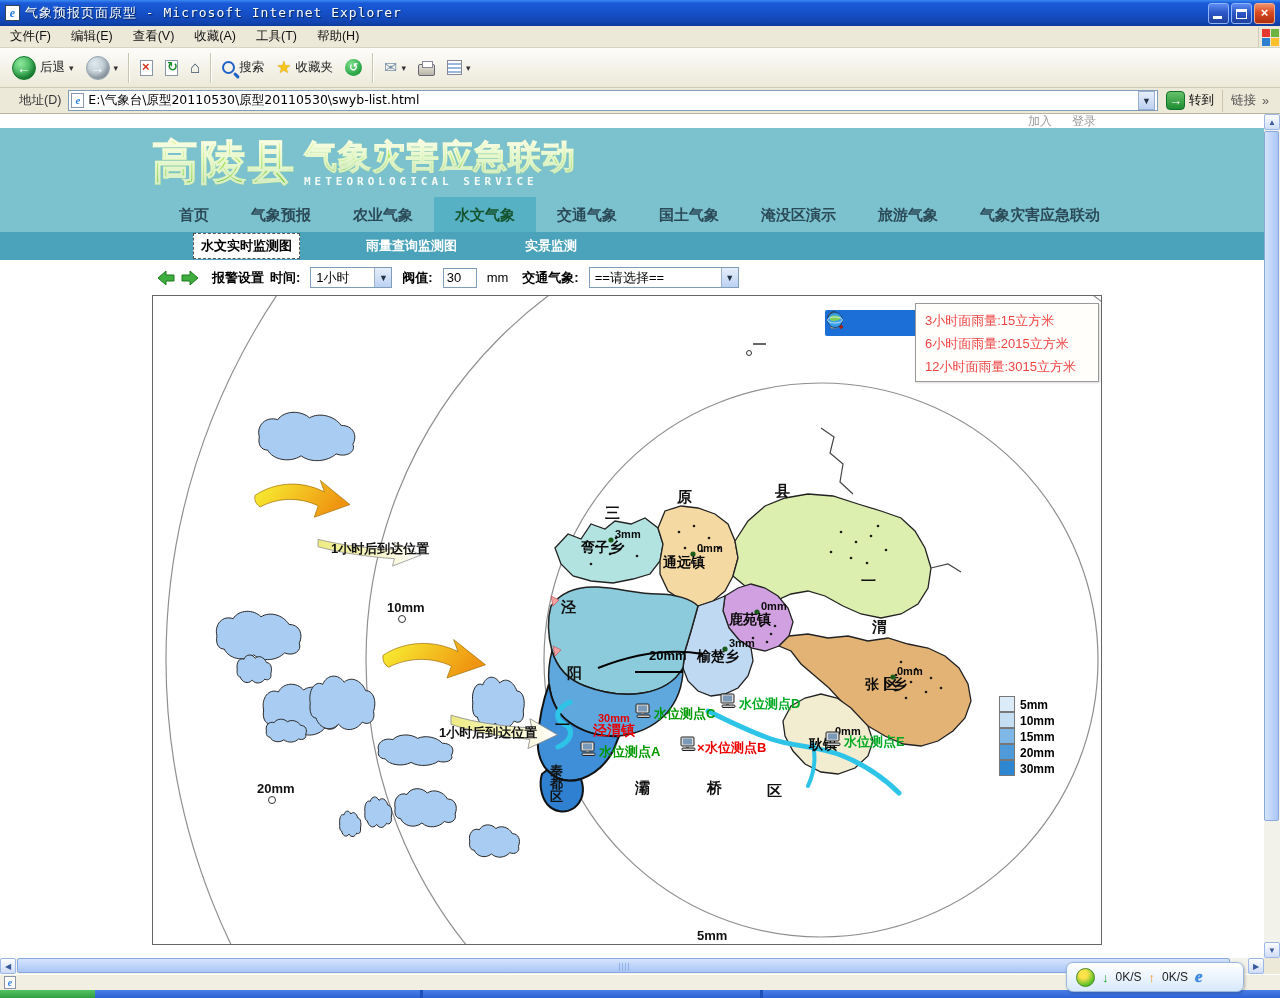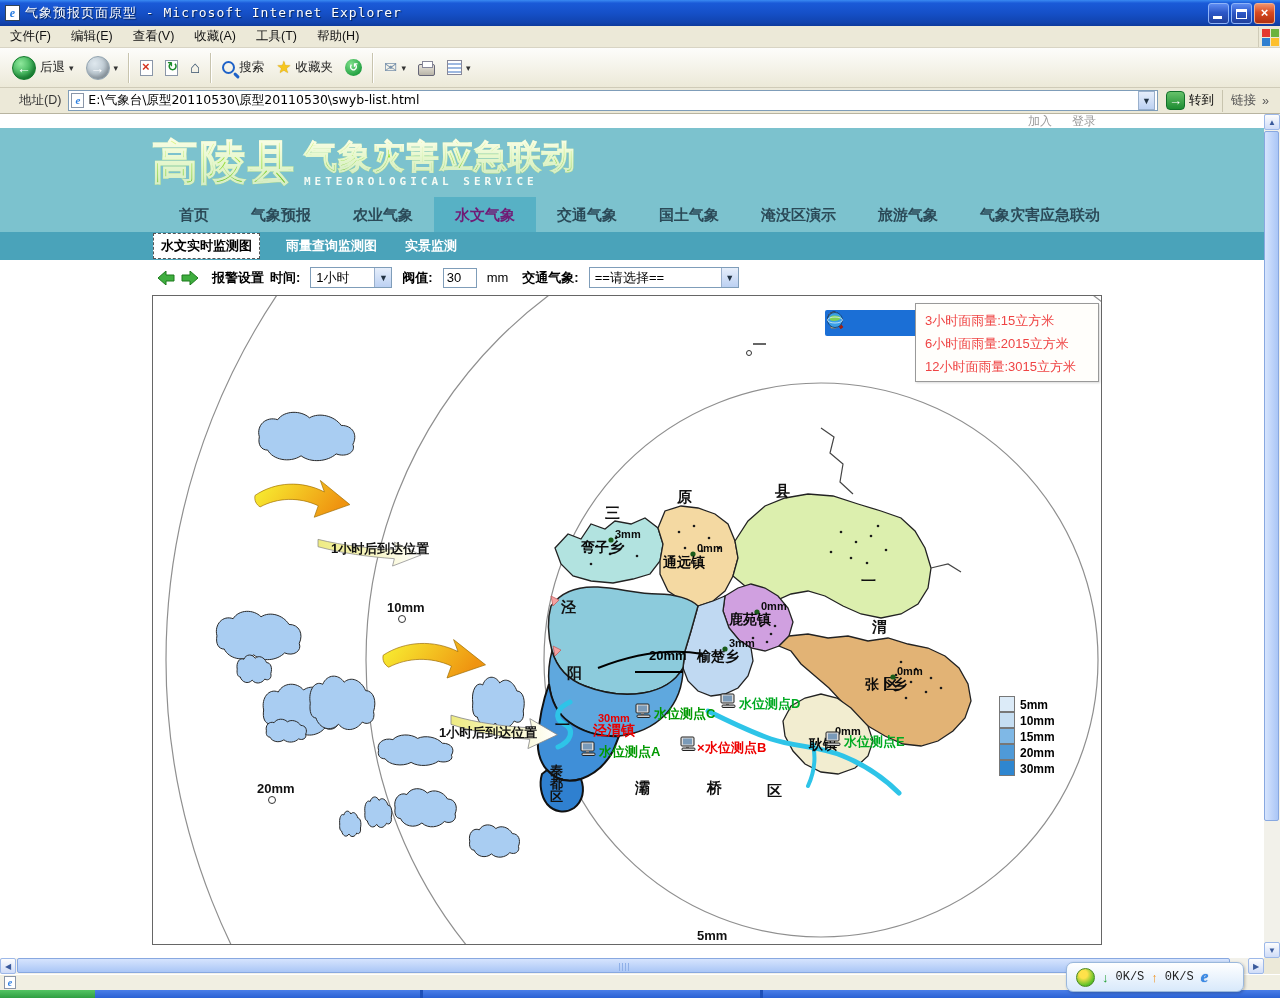--- a/index.html
+++ b/index.html
@@ -84,23 +84,23 @@
   .logo { position:absolute; left:152px; top:6px; display:flex; align-items:flex-start; }
   .logo-cn { font-weight:900; background:linear-gradient(180deg,#eef9a0 5%,#9adf3a 50%,#55b312 95%);
     -webkit-background-clip:text; background-clip:text; color:transparent; -webkit-text-stroke:1px rgba(255,255,255,.75); }
   .logo-county { font-size:46px; line-height:56px; letter-spacing:2px; }
   .logo-right { margin-left:8px; }
   .logo-title { font-size:33px; line-height:40px; margin-top:3px; letter-spacing:1px; }
   .logo-sub { font-size:11px; letter-spacing:4px; color:#f4fbf4; font-weight:bold; margin-top:-2px;
     font-family:"DejaVu Sans Mono",monospace; }
   .nav { position:absolute; left:0; top:83px; width:1264px; height:35px; background:#7cc2ce; display:flex; padding-left:158px; }
   .nav .tab { padding:0 21px; line-height:35px; font-size:15px; font-weight:bold; color:#2b4a58; white-space:nowrap; }
-  .nav .tab.active { background:#57b1c5; color:#701a75; }
+  .nav .tab.active { background:#57b1c5; color:#14532d; }
   .subnav { position:absolute; left:0; top:118px; width:1264px; height:28px; background:#4aa3ba; display:flex; align-items:center; padding-left:153px; }
-  .subnav .sitem { color:#fff; font-size:13px; font-weight:bold; padding:0 14px; white-space:nowrap; }
+  .subnav .sitem { color:#fff; font-size:13px; font-weight:bold; padding:0 14px; white-space:nowrap;margin-left:40px; }
   .subnav .sitem.active { background:#fff; color:#000; border:1px dashed #555; padding:3px 7px; margin-right:12px; }
   .controls { position:absolute; left:0; top:146px; width:1264px; height:35px; display:flex; align-items:center;
     padding-left:158px; font-size:13px; font-weight:bold; color:#000; gap:6px; }
   .garr { display:inline-block; }
   .ctl-label { margin-left:8px; }
   .xp-select { display:inline-flex; border:1px solid #7f9db9; background:#fff; height:21px; align-items:center; font-weight:normal; margin:12px 4px; }
   .xp-select .sval { padding:0 5px; font-size:13px; }
   .xp-select .sbtn { width:17px; height:19px; background:linear-gradient(180deg,#e6eefb,#bcd1f2); border-left:1px solid #9ab0cc;
     display:flex; align-items:center; justify-content:center; font-size:9px; color:#234; }
   .xp-input { width:34px; height:20px; border:1px solid #7f9db9; font-size:13px; padding:0 3px; font-weight:normal;
@@ -141,21 +141,21 @@
   .taskbar .sep { position:absolute; top:0; width:3px; height:8px; background:#1c4fb8; }
 
   
   .widget { position:absolute; left:1066px; top:962px; width:178px; height:30px;
     background:linear-gradient(180deg,#ffffff,#d8e9fb); border:1px solid #9ab8dc; border-radius:7px;
     box-shadow:1px 1px 3px rgba(0,0,0,.25); display:flex; align-items:center; gap:7px; padding:0 9px; }
   .widget .ball { width:19px; height:19px; border-radius:50%;
     background:radial-gradient(circle at 38% 32%, #ffe14a 25%, #58c028 72%, #2c7a14); border:1px solid #4a8a20; }
   .widget .dn { color:#1f9e2f; font-weight:bold; font-size:13px; }
   .widget .up { color:#f09018; font-weight:bold; font-size:13px; }
-  .widget .spd { font-size:12px; color:#222; font-family:Liberation Mono, monospace; }
+  .widget .spd { font-size:12px; color:#222; font-family:Liberation Sans, sans-serif; }
   .widget .iee { font-family:"Liberation Serif",serif; font-style:italic; font-weight:bold; color:#3a8ce8;
     font-size:17px; text-shadow:0 0 1px #1a5cb8; }
 
   svg text { font-family:"Liberation Sans","DejaVu Sans",sans-serif; }
 </style>
 </head>
 <body>
 
 <div class="titlebar">
   <span class="ie-doc">e</span>

